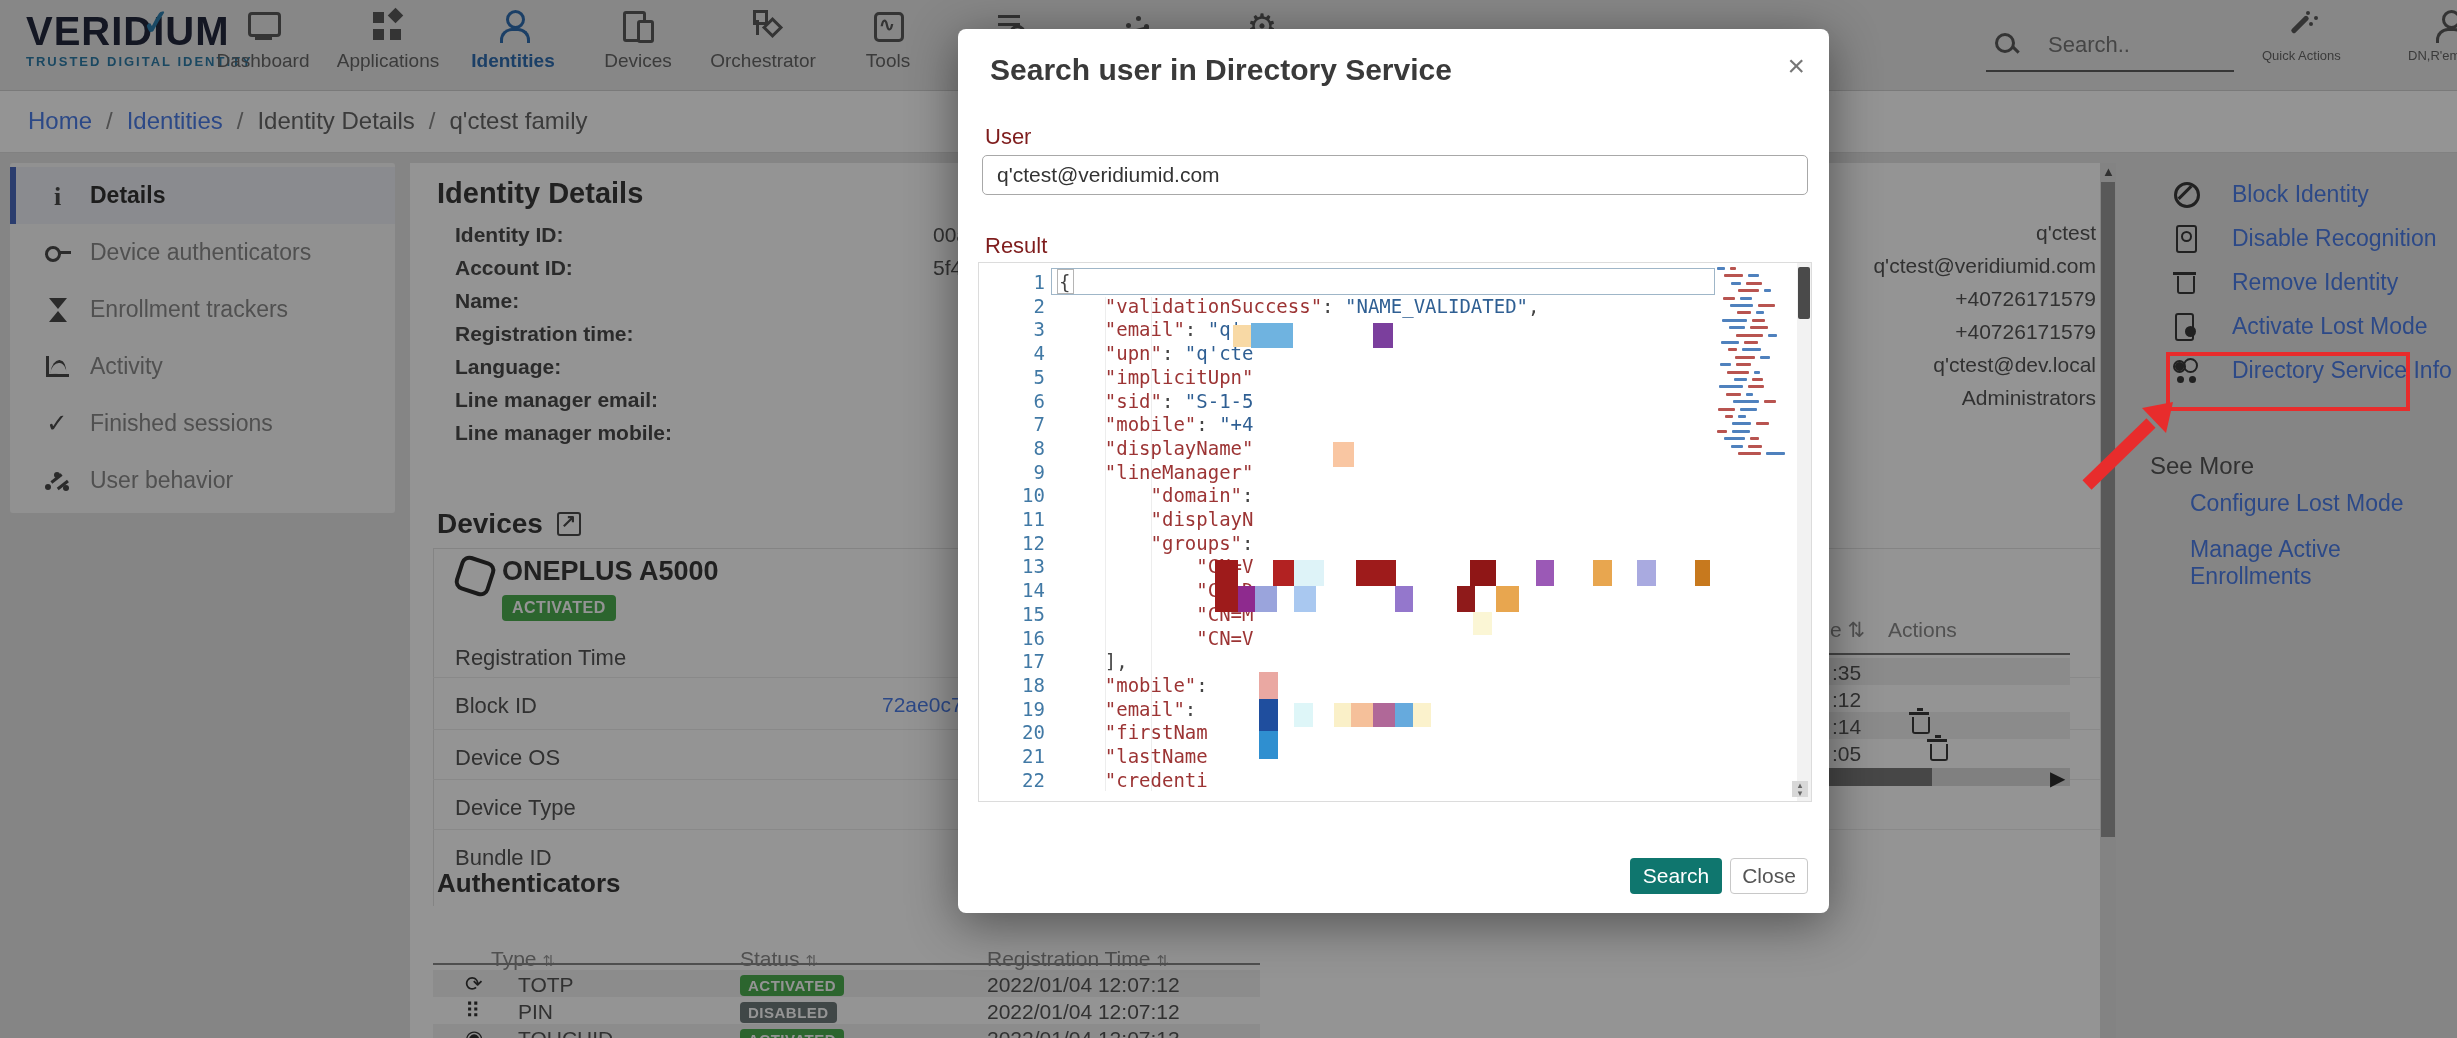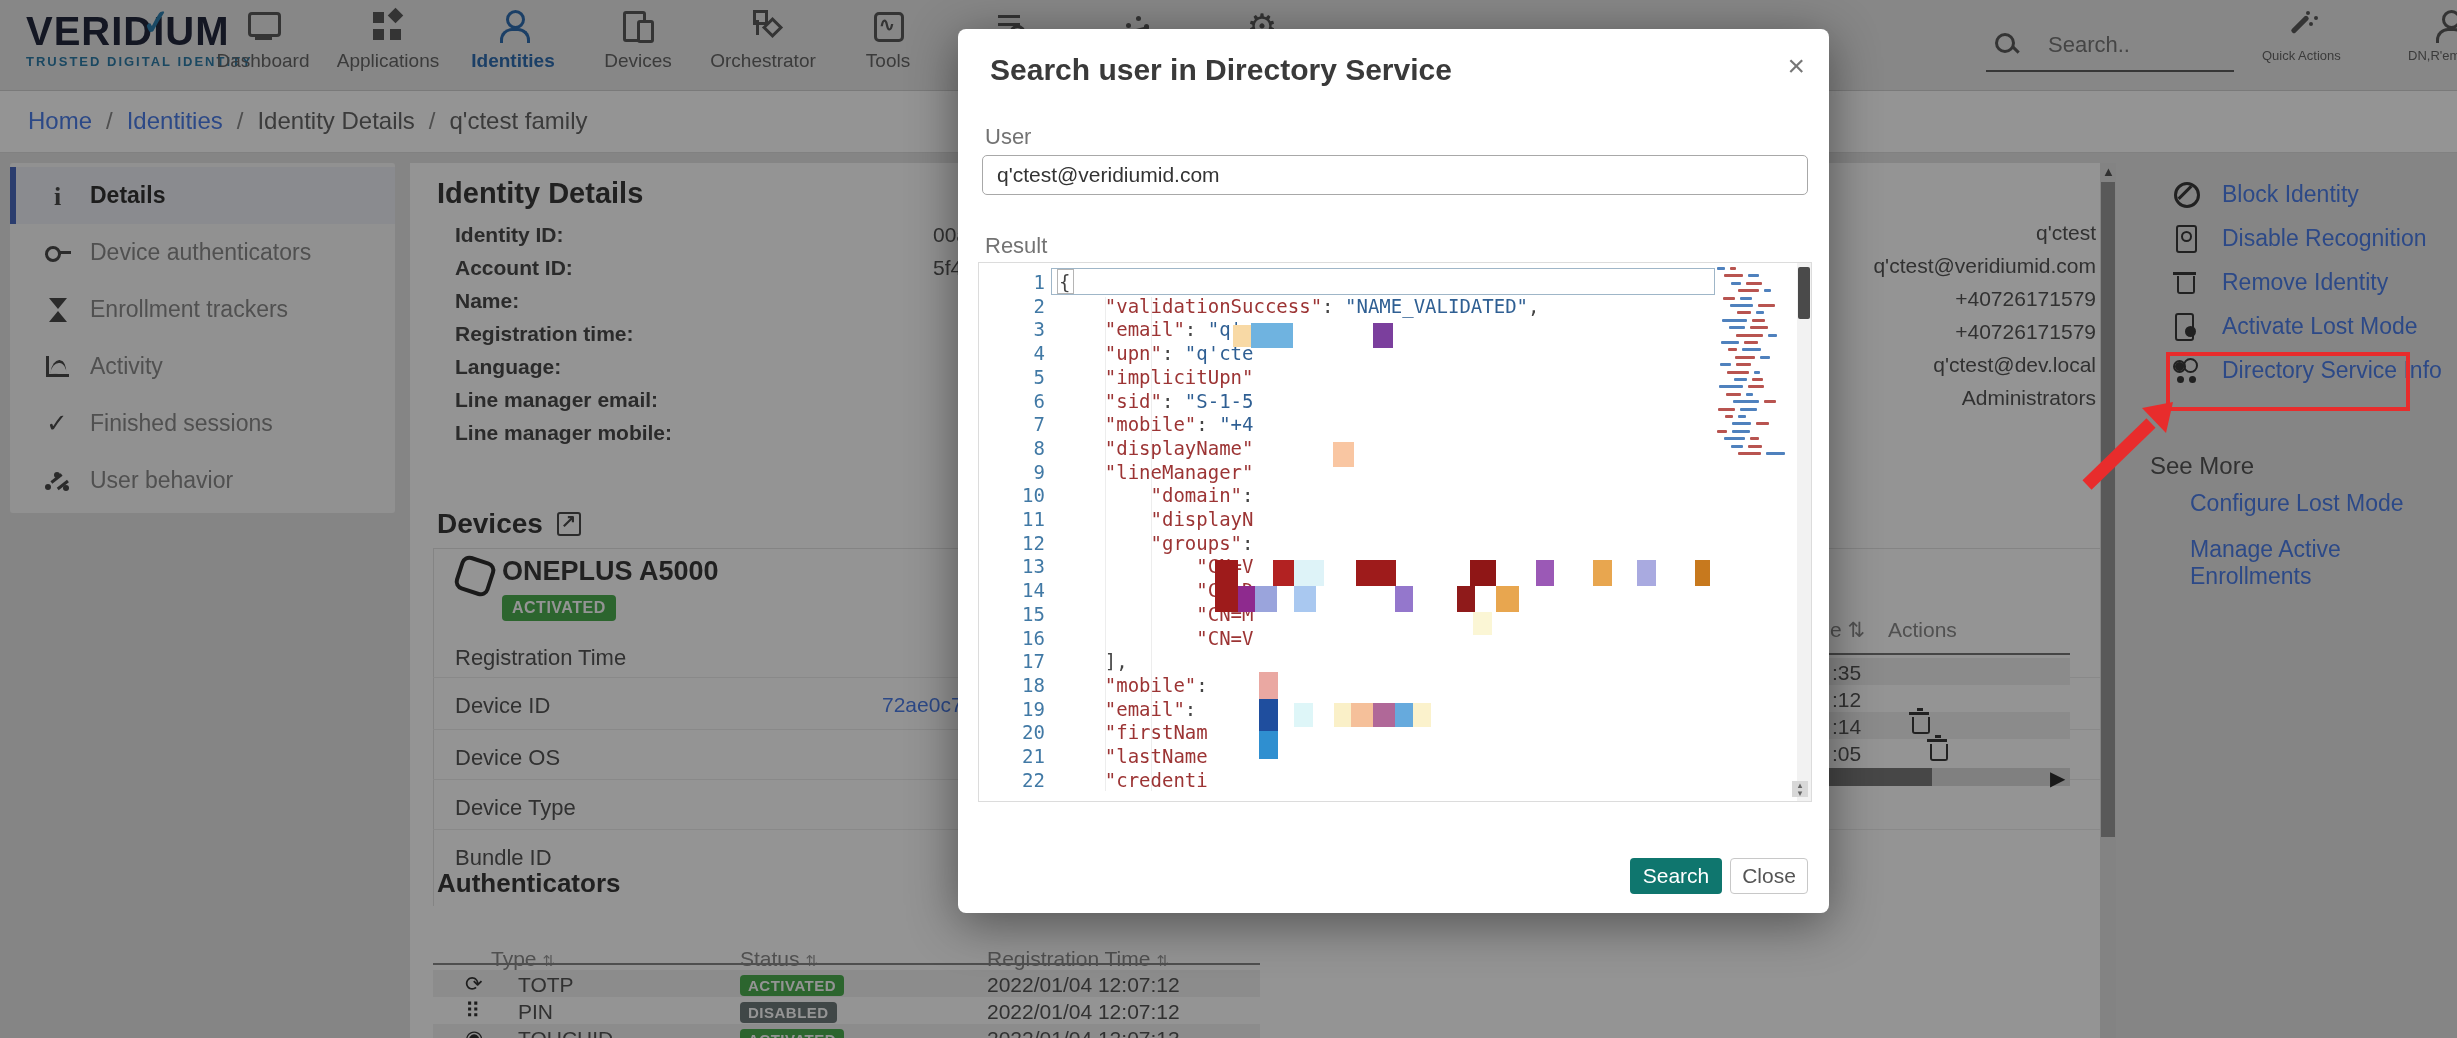--- a/index.html
+++ b/index.html
@@ -103,21 +103,21 @@
   .auth-cell{position:absolute;font-size:21px;color:#555;top:2px;}
   .tic{font-size:21px;color:#333;}
   .trash{width:14px;height:15px;border:2px solid #3a3a3a;border-top:none;border-radius:0 0 3px 3px;position:relative;display:inline-block;}
   .trash::before{content:"";position:absolute;top:-5px;left:-5px;width:20px;height:2.5px;background:#3a3a3a;}
   .trash::after{content:"";position:absolute;top:-9px;left:3px;width:6px;height:3px;background:#3a3a3a;}
 
   
   .rail-scroll-track{position:absolute;left:2100px;top:163px;width:16px;height:875px;background:#e2e2e2;}
   .rail-scroll-thumb{position:absolute;left:2101px;top:182px;width:14px;height:655px;background:#9a9a9a;}
   .rail-scroll-up{position:absolute;left:2102px;top:164px;font-size:13px;color:#555;}
-  .action-link{position:absolute;left:2172px;display:flex;align-items:center;gap:22px;font-size:23px;color:#4d7ee8;cursor:pointer;white-space:nowrap;}
+  .action-link{position:absolute;left:2172px;display:flex;align-items:center;gap:32px;font-size:23px;color:#4d7ee8;cursor:pointer;white-space:nowrap;}
   .aic{width:28px;height:28px;position:relative;display:inline-block;color:#3a3a3a;flex:none;}
   .aic-block::before{content:"";position:absolute;left:2px;top:2px;width:20px;height:20px;border:3px solid currentColor;border-radius:50%;}
   .aic-block::after{content:"";position:absolute;left:4px;top:11px;width:18px;height:3px;background:currentColor;transform:rotate(-45deg);}
   .aic-recognition::before{content:"";position:absolute;left:4px;top:1px;width:17px;height:24px;border:2.5px solid currentColor;border-radius:3px;}
   .aic-recognition::after{content:"";position:absolute;left:9px;top:7px;width:7px;height:7px;border:2px solid currentColor;border-radius:50%;}
   .aic-trash::before{content:"";position:absolute;left:5px;top:8px;width:14px;height:16px;border:2.5px solid currentColor;border-top:none;border-radius:0 0 3px 3px;}
   .aic-trash::after{content:"";position:absolute;left:1px;top:4px;width:23px;height:2.5px;background:currentColor;box-shadow:-8px -3px 0 -7px currentColor;}
   .aic-lostmode::before{content:"";position:absolute;left:3px;top:1px;width:15px;height:24px;border:2.5px solid currentColor;border-radius:3px;}
   .aic-lostmode::after{content:"";position:absolute;left:13px;top:14px;width:11px;height:11px;border-radius:50%;background:currentColor;}
   .aic-people::before{content:"";position:absolute;left:1px;top:4px;width:9px;height:9px;border:2.5px solid currentColor;border-radius:50%;box-shadow:14px -2px 0 -1px currentColor inset;}
@@ -125,21 +125,21 @@
   .seemore-title{position:absolute;left:2150px;font-size:24px;color:#555;}
   .seemore-link{position:absolute;left:2190px;font-size:23px;color:#4d7ee8;cursor:pointer;}
 
   
   .overlay{position:absolute;left:0;top:0;width:2457px;height:1038px;background:rgba(0,0,0,0.42);z-index:40;}
 
   
   .modal{position:absolute;left:958px;top:29px;width:871px;height:884px;background:#fff;border-radius:8px;z-index:50;box-shadow:0 10px 50px rgba(0,0,0,.45);}
   .modal-title{position:absolute;left:32px;top:24px;font-size:30px;font-weight:bold;color:#3a3a3a;}
   .modal-close{position:absolute;right:24px;top:22px;font-size:30px;color:#777;cursor:pointer;line-height:30px;}
-  .fld-label{position:absolute;left:27px;font-size:22px;color:#737373;}
+  .fld-label{position:absolute;left:27px;font-size:22px;color:#7f1d1d;}
   .fld-input{position:absolute;left:24px;top:126px;width:796px;height:38px;border:1.5px solid #a8a8a8;border-radius:5px;font-size:21px;color:#333;padding:0 14px;font-family:"Liberation Sans",sans-serif;box-sizing:content-box;background:#fff;}
   .editor{position:absolute;left:20px;top:233px;width:832px;height:538px;border:1px solid #dcdcdc;background:#fff;overflow:hidden;}
   .gutter-num{position:absolute;width:58px;text-align:right;font-family:"DejaVu Sans Mono","Liberation Mono",monospace;font-size:19px;color:#4179a5;}
   .code-line{position:absolute;left:80px;font-family:"DejaVu Sans Mono","Liberation Mono",monospace;font-size:19px;white-space:pre;}
   .cseg-k{color:#9c3434;}  .cseg-v{color:#2f5f93;}  .cseg-p{color:#444;}
   .active-line{position:absolute;left:72px;top:5px;width:662px;height:25px;border:1px solid #9fb6c8;}
   .brace-box{position:absolute;left:78px;top:6px;width:15px;height:23px;border:1px solid #b5b5b5;}
   .indent-guide{position:absolute;top:34px;width:1px;height:494px;background:#ededed;}
   .cblock{position:absolute;}
   .minimap{position:absolute;left:738px;top:4px;width:74px;height:196px;}
@@ -281,21 +281,21 @@
       <span class="extlink"></span>
     </div>
     <div class="dev-card"></div>
     <div class="phone-ic"></div>
     <div class="dev-name">ONEPLUS A5000</div>
     <div class="abs" style="left:92px;top:432px">
       <span class="badge" id="dev-badge" style="background: rgb(76, 175, 80);">ACTIVATED</span>
     </div>
     <div id="device-rows">
         <div class="dev-row-label" style="top: 482px;">Registration Time</div>
-        <div class="dev-row-label" style="top: 530px;">Device ID</div>
+        <div class="dev-row-label" style="top: 530px;">Block ID</div>
         <div class="dev-link" style="top: 530px;">72ae0c7a</div>
         <div class="dev-sep" style="top: 514px;"></div>
         <div class="dev-row-label" style="top: 582px;">Device OS</div>
         <div class="dev-sep" style="top: 566px;"></div>
         <div class="dev-row-label" style="top: 632px;">Device Type</div>
         <div class="dev-sep" style="top: 616px;"></div>
         <div class="dev-row-label" style="top: 682px;">Bundle ID</div>
         <div class="dev-sep" style="top: 666px;"></div>
       </div>
 

